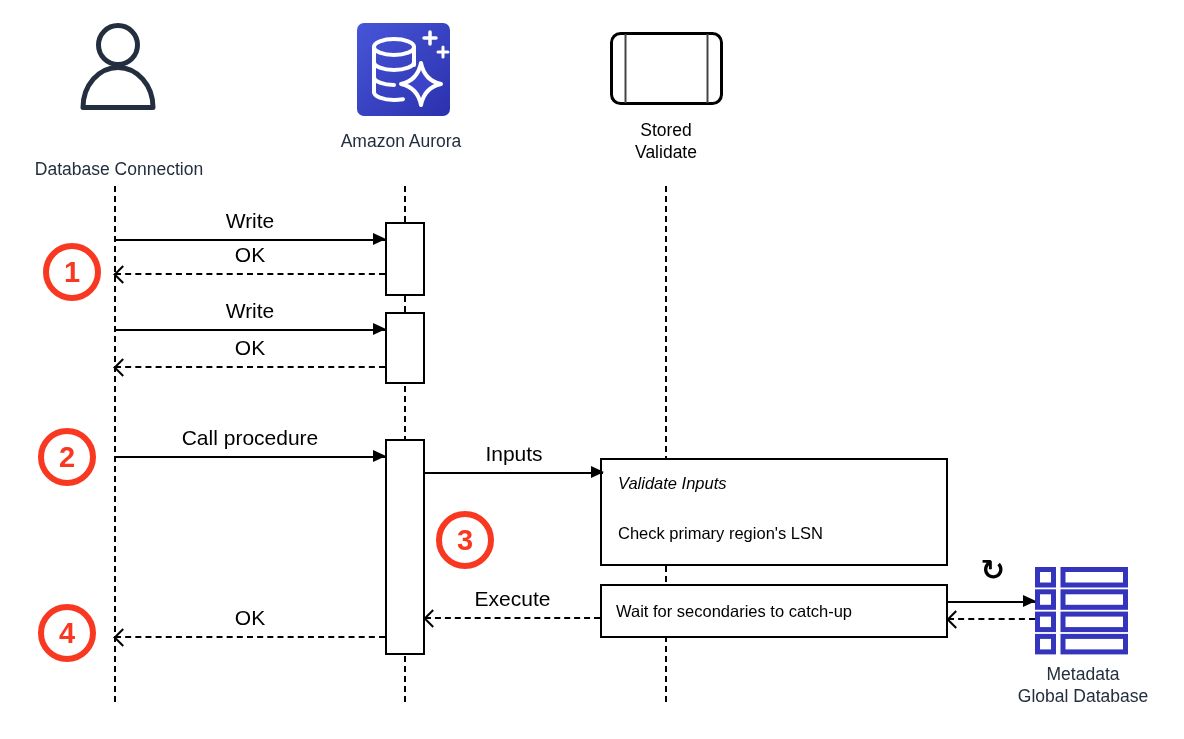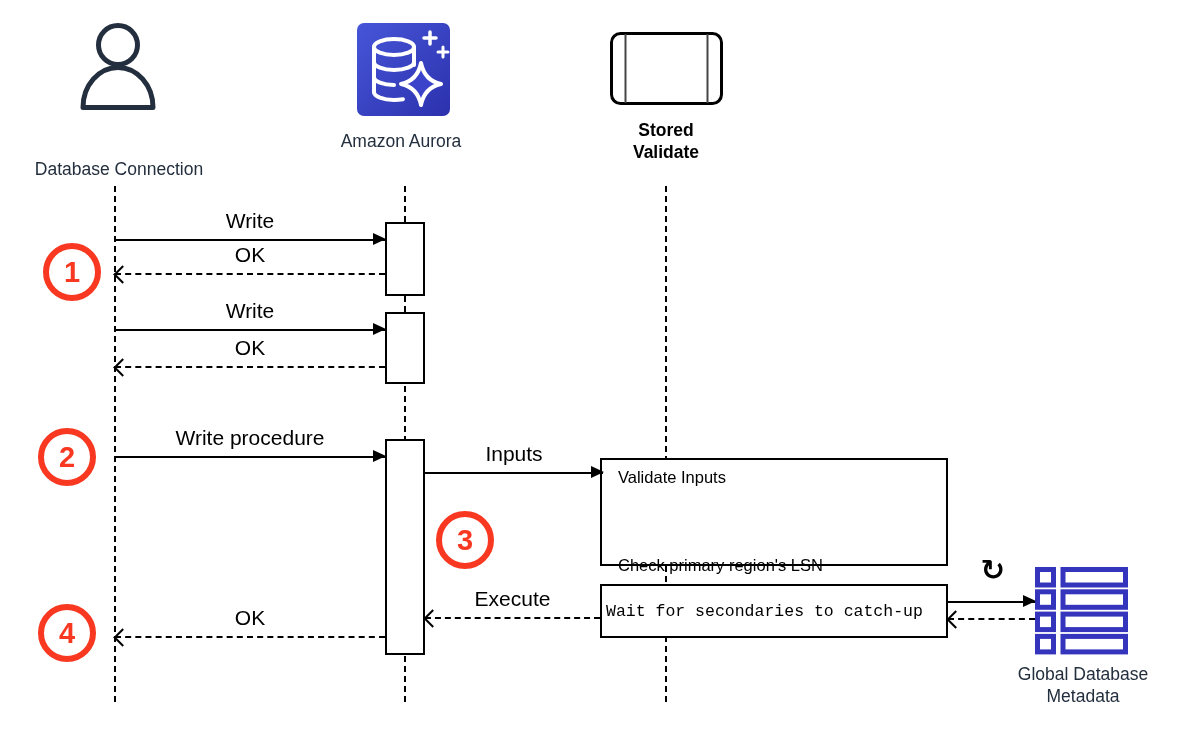--- a/index.html
+++ b/index.html
@@ -22,21 +22,21 @@
   .msg .mlabel{position:absolute;left:0;right:0;bottom:7px;text-align:center;font-size:21px;white-space:nowrap;}
   .head{position:absolute;}
   .head.filled-right{right:-1px;top:-7px;width:0;height:0;border-top:6.5px solid transparent;border-bottom:6.5px solid transparent;border-left:13px solid #000;}
   .head.open-left{left:1px;top:-6.5px;width:11px;height:11px;border-left:2px solid #000;border-bottom:2px solid #000;transform:rotate(45deg);}
   .step{
     position:absolute;z-index:5;width:58px;height:58px;box-sizing:border-box;
     border:6px solid var(--red);border-radius:50%;background:#fff;color:var(--red);
     font-weight:bold;font-size:29px;display:flex;align-items:center;justify-content:center;
   }
   .actor-label{position:absolute;z-index:2;width:200px;text-align:center;font-size:17.5px;color:var(--dark);line-height:22px;}
-  .actor-label.black{color:#000;font-weight:bold;}
+  .actor-label.black{color:#000;}
   .icon{position:absolute;z-index:2;}
   .refresh{
     position:absolute;z-index:4;left:975px;top:553px;width:36px;height:34px;text-align:center;
     font-family:"DejaVu Sans",sans-serif;font-size:29px;font-weight:bold;color:#000;line-height:34px;
   }
 </style>
 </head>
 <body>
 
 <div class="stage">
@@ -102,33 +102,33 @@
 
   <div class="refresh">↻</div>
 
   <div class="actor-label" style="left:19px;top:130px;margin-top:28px;">Database Connection</div>
   <div class="actor-label" style="left:301px;top:130px;">Amazon Aurora</div>
   <div class="actor-label black" style="left:566px;top:119px;">
     <div>Stored</div>
     <div>Validate</div>
   </div>
   <div class="actor-label" style="left:983px;top:663px;">
+    <div>Metadata</div>
     <div>Global Database</div>
-    <div>Metadata</div>
   </div>
 
   <div class="activation" style="top:222px;height:74px;"></div>
   <div class="activation" style="top:312px;height:72px;"></div>
   <div class="activation" style="top:439px;height:216px;"></div>
 
   <div class="pbox" style="left:600px;top:458px;width:348px;height:108px;">
-    <div class="bline" style="top:8px;">Validate Inputs</div>
-    <div class="bline" style="top:64px;margin-top:32px;">Check primary region's LSN</div>
+    <div class="bline" style="top:14px;font-style:italic;">Validate Inputs</div>
+    <div class="bline" style="top:64px;">Check primary region's LSN</div>
   </div>
-  <div class="pbox" style="left:600px;top:584px;width:348px;height:54px;display:flex;align-items:center;padding-left:4px;font-family:Liberation Mono, monospace;">
+  <div class="pbox" style="left:600px;top:584px;width:348px;height:54px;display:flex;align-items:center;padding-left:14px;">
     <span>Wait for secondaries to catch-up</span>
   </div>
 
   <div class="msg solid" style="left:115px;top:240px;width:270px;">
     <span class="mlabel">Write</span>
     <span class="line"></span>
     <span class="head filled-right"></span>
   </div>
   <div class="msg dashed" style="left:115px;top:274px;width:270px;">
     <span class="mlabel">OK</span>
@@ -139,21 +139,21 @@
     <span class="mlabel">Write</span>
     <span class="line"></span>
     <span class="head filled-right"></span>
   </div>
   <div class="msg dashed" style="left:115px;top:367px;width:270px;">
     <span class="mlabel">OK</span>
     <span class="line"></span>
     <span class="head open-left"></span>
   </div>
   <div class="msg solid" style="left:115px;top:457px;width:270px;">
-    <span class="mlabel">Write procedure</span>
+    <span class="mlabel">Call procedure</span>
     <span class="line"></span>
     <span class="head filled-right"></span>
   </div>
   <div class="msg solid" style="left:425px;top:473px;width:178px;">
     <span class="mlabel">Inputs</span>
     <span class="line"></span>
     <span class="head filled-right"></span>
   </div>
   <div class="msg dashed" style="left:425px;top:618px;width:175px;">
     <span class="mlabel">Execute</span>

